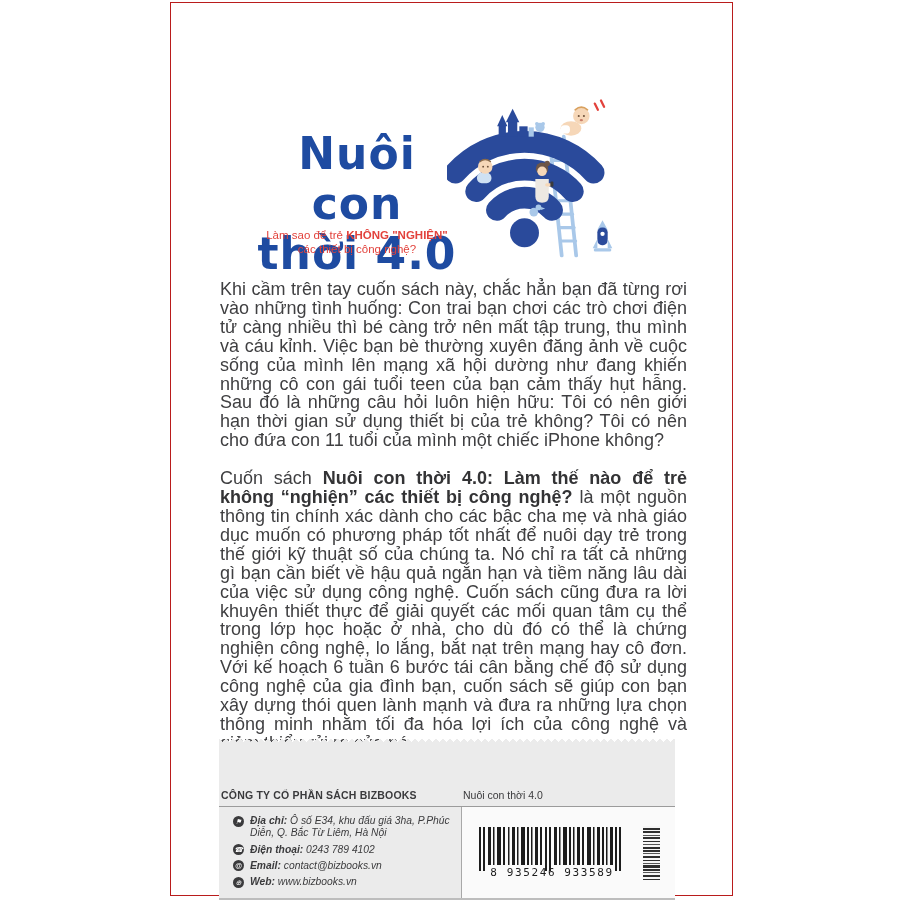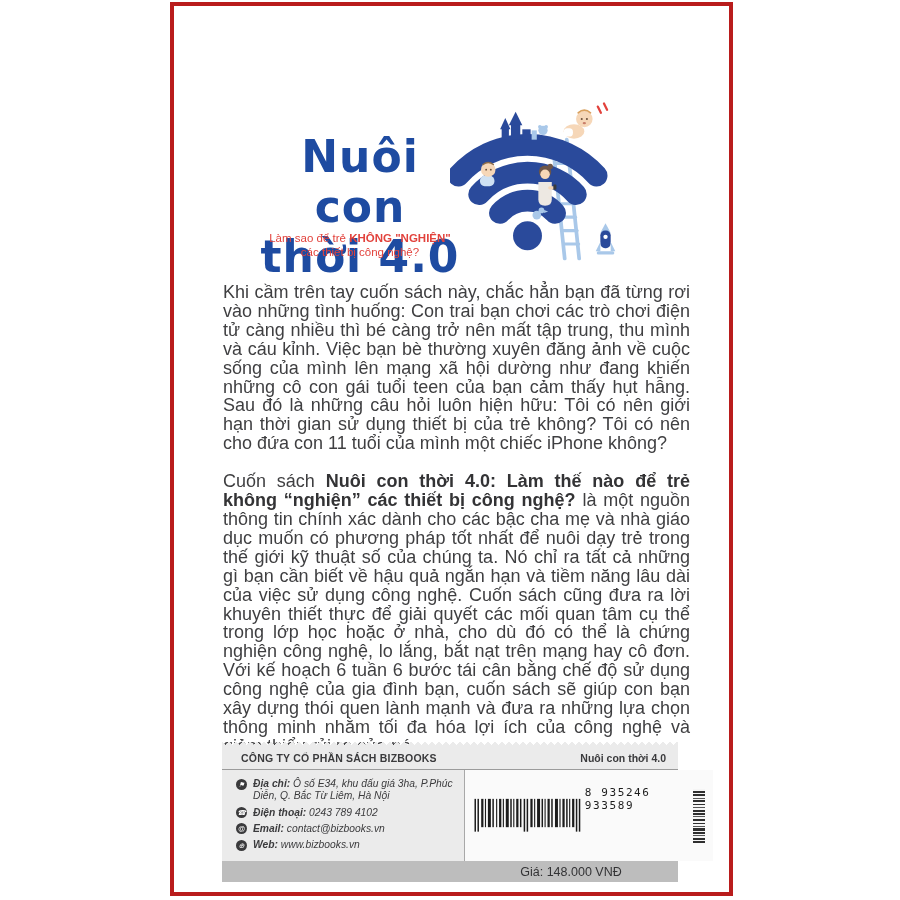--- a/index.html
+++ b/index.html
@@ -1,21 +1,21 @@
 <!DOCTYPE html>
 <html><head>
 <meta charset="utf-8">
 <style>
   * { margin:0; padding:0; box-sizing:border-box; }
   html,body { background:#ffffff; }
   body { width:900px; height:900px; position:relative; overflow:hidden;
          font-family:"Liberation Sans", sans-serif; }
 
   .book { position:absolute; left:170px; top:2px; width:563px; height:894px;
-          background:#ffffff; border:4px solid #b91c1c; }
+          background:#ffffff; border:1px solid #b91c1c; }
 
   
   .title { position:absolute; left:78px; top:126px; width:216px; text-align:center;
            font-family:"DejaVu Sans", sans-serif; font-weight:700;
            color:#1E4BA1; font-size:44px; line-height:50px; letter-spacing:1px; }
   .subtitle { position:absolute; left:52px; top:226px; width:268px; text-align:center;
               color:#E2423C; font-size:11.5px; line-height:13.5px; font-weight:500; }
   .subtitle b { font-weight:800; }
 
   
@@ -28,36 +28,36 @@
   .body-copy p + p { margin-top:19px; }
   .body-copy b { font-weight:700; color:#333335; }
 
   
   .footer { position:absolute; left:48px; top:740px; width:456px; background:#EBEBEB; }
   .zigzag { position:absolute; left:0; right:0; top:-5px; height:5px;
             background:linear-gradient(-45deg,#EBEBEB 3px,transparent 0) 0 0,
                        linear-gradient(45deg,#EBEBEB 3px,transparent 0) 0 0;
             background-size:7px 5px; background-repeat:repeat-x; }
   .f-head { display:grid; grid-template-columns:242px 1fr; align-items:center;
-            padding:6px 12px 5px 19px; }
+            padding:6px 12px 5px 2px;margin-top:40px; }
   .f-company { font-size:10.5px; font-weight:700; color:#3A3A3C; letter-spacing:0.2px; }
-  .f-booktitle { font-size:10.5px; font-weight:700; color:#3A3A3C; text-align:right; }
+  .f-booktitle { font-size:10.5px; font-weight:400; color:#3A3A3C; text-align:left; }
   .f-rule { border-top:1px solid #9B9B9B; }
   .f-body { display:grid; grid-template-columns:242px 1fr; }
   .f-contacts { padding:8px 8px 6px 14px;font-style:italic; }
   .c-row { display:flex; gap:6px; margin-bottom:4px; font-size:10.3px;
            line-height:12.3px; color:#3B3B3D; }
   .c-icon { flex:0 0 auto; width:11px; height:11px; border-radius:50%;
             background:#3A3A3C; color:#fff; font-size:7px; line-height:11px;
             text-align:center; margin-top:0.5px; }
   .c-row b { font-weight:700; }
   .f-right { border-left:1px solid #A8A8A8; background:#FAFAFA;
              display:flex; align-items:center; justify-content:center; gap:16px;
              padding:6px 8px; }
-  .ean { display:flex; flex-direction:row; align-items:flex-start; }
+  .ean { display:flex; flex-direction:column; align-items:center; }
   .ean-num { font-family:"DejaVu Sans Mono", monospace; font-size:11px;
              letter-spacing:1.6px; color:#1c1c1c; margin-top:-7px; background:transparent; }
   .isbn-strip { width:17px; height:54px;
             background:repeating-linear-gradient(0deg,#2e2e2e 0 1.5px,#f5f5f5 1.5px 3px,
                        #2e2e2e 3px 5.2px,#f5f5f5 5.2px 6.8px,#555 6.8px 7.8px,#f5f5f5 7.8px 9.4px); }
   .f-price { display:grid; grid-template-columns:242px 1fr; background:#BDBDBD;
              height:21px; align-items:center; }
   .f-price-text { text-align:center; font-size:12.5px; font-weight:400; color:#333335; }
 </style>
 </head>

